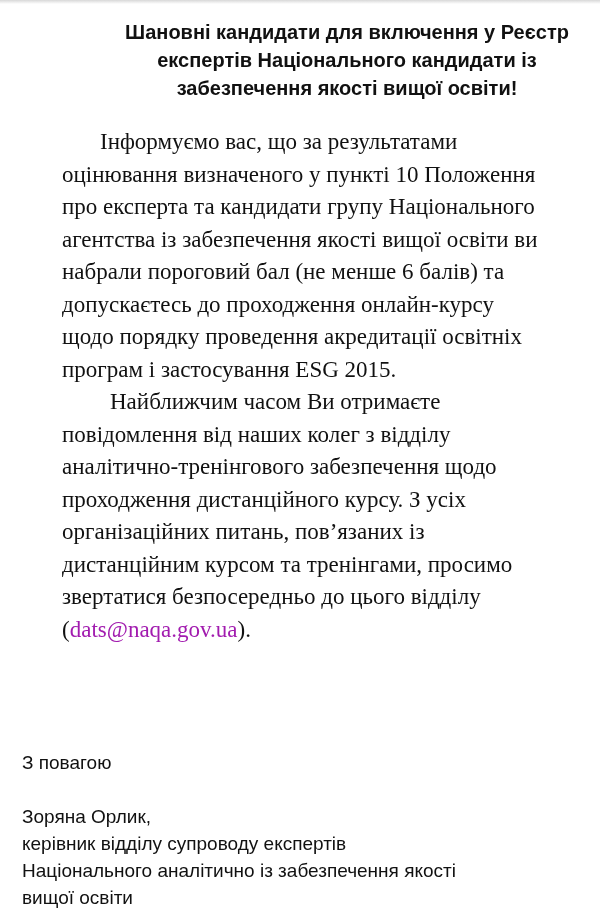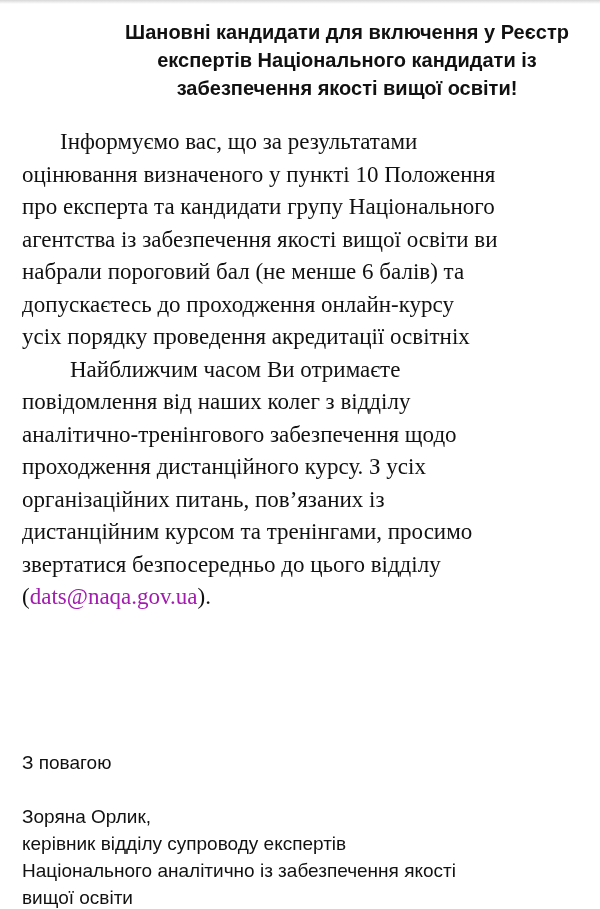--- a/index.html
+++ b/index.html
@@ -40,21 +40,21 @@
     top: 126px;
     left: 22px;
     width: 570px;
     font-family: "Liberation Serif", serif;
     font-size: 23px;
     line-height: 32.5px;
   }
   .para {
     margin: 0;
   }
-  .para .line { display: block; white-space: nowrap; }
+  .para .line { display: block; white-space: nowrap; margin-left: 40px; }
   .para .line.indent1 { padding-left: 38px; }
   .para .line.indent2 { padding-left: 48px; }
   .email-link {
     color: #a21caf;
   }
   .signature {
     position: absolute;
     top: 731px;
     left: 22px;
     width: 570px;
@@ -78,21 +78,22 @@
 </h1>
 
 <div class="body-text">
   <p class="para">
     <span class="line indent1">Інформуємо вас, що за результатами</span>
     <span class="line">оцінювання визначеного у пункті 10  Положення</span>
     <span class="line">про експерта та кандидати групу Національного</span>
     <span class="line">агентства із забезпечення якості вищої освіти ви</span>
     <span class="line">набрали пороговий бал (не менше 6 балів) та</span>
     <span class="line">допускаєтесь  до проходження онлайн-курсу</span>
-    <span class="line">усіх порядку проведення акредитації освітніх</span>
+    <span class="line">щодо порядку проведення акредитації освітніх</span>
+    <span class="line">програм і застосування ESG 2015.</span>
   </p>
   <p class="para">
     <span class="line indent2">Найближчим часом Ви отримаєте</span>
     <span class="line">повідомлення від наших колег з відділу</span>
     <span class="line">аналітично-тренінгового забезпечення щодо</span>
     <span class="line">проходження дистанційного курсу. З усіх</span>
     <span class="line">організаційних питань, пов’язаних із</span>
     <span class="line">дистанційним курсом та тренінгами, просимо</span>
     <span class="line">звертатися безпосередньо до цього відділу</span>
     <span class="line"><span>(</span><a class="email-link">dats@naqa.gov.ua</a><span>).</span></span>

